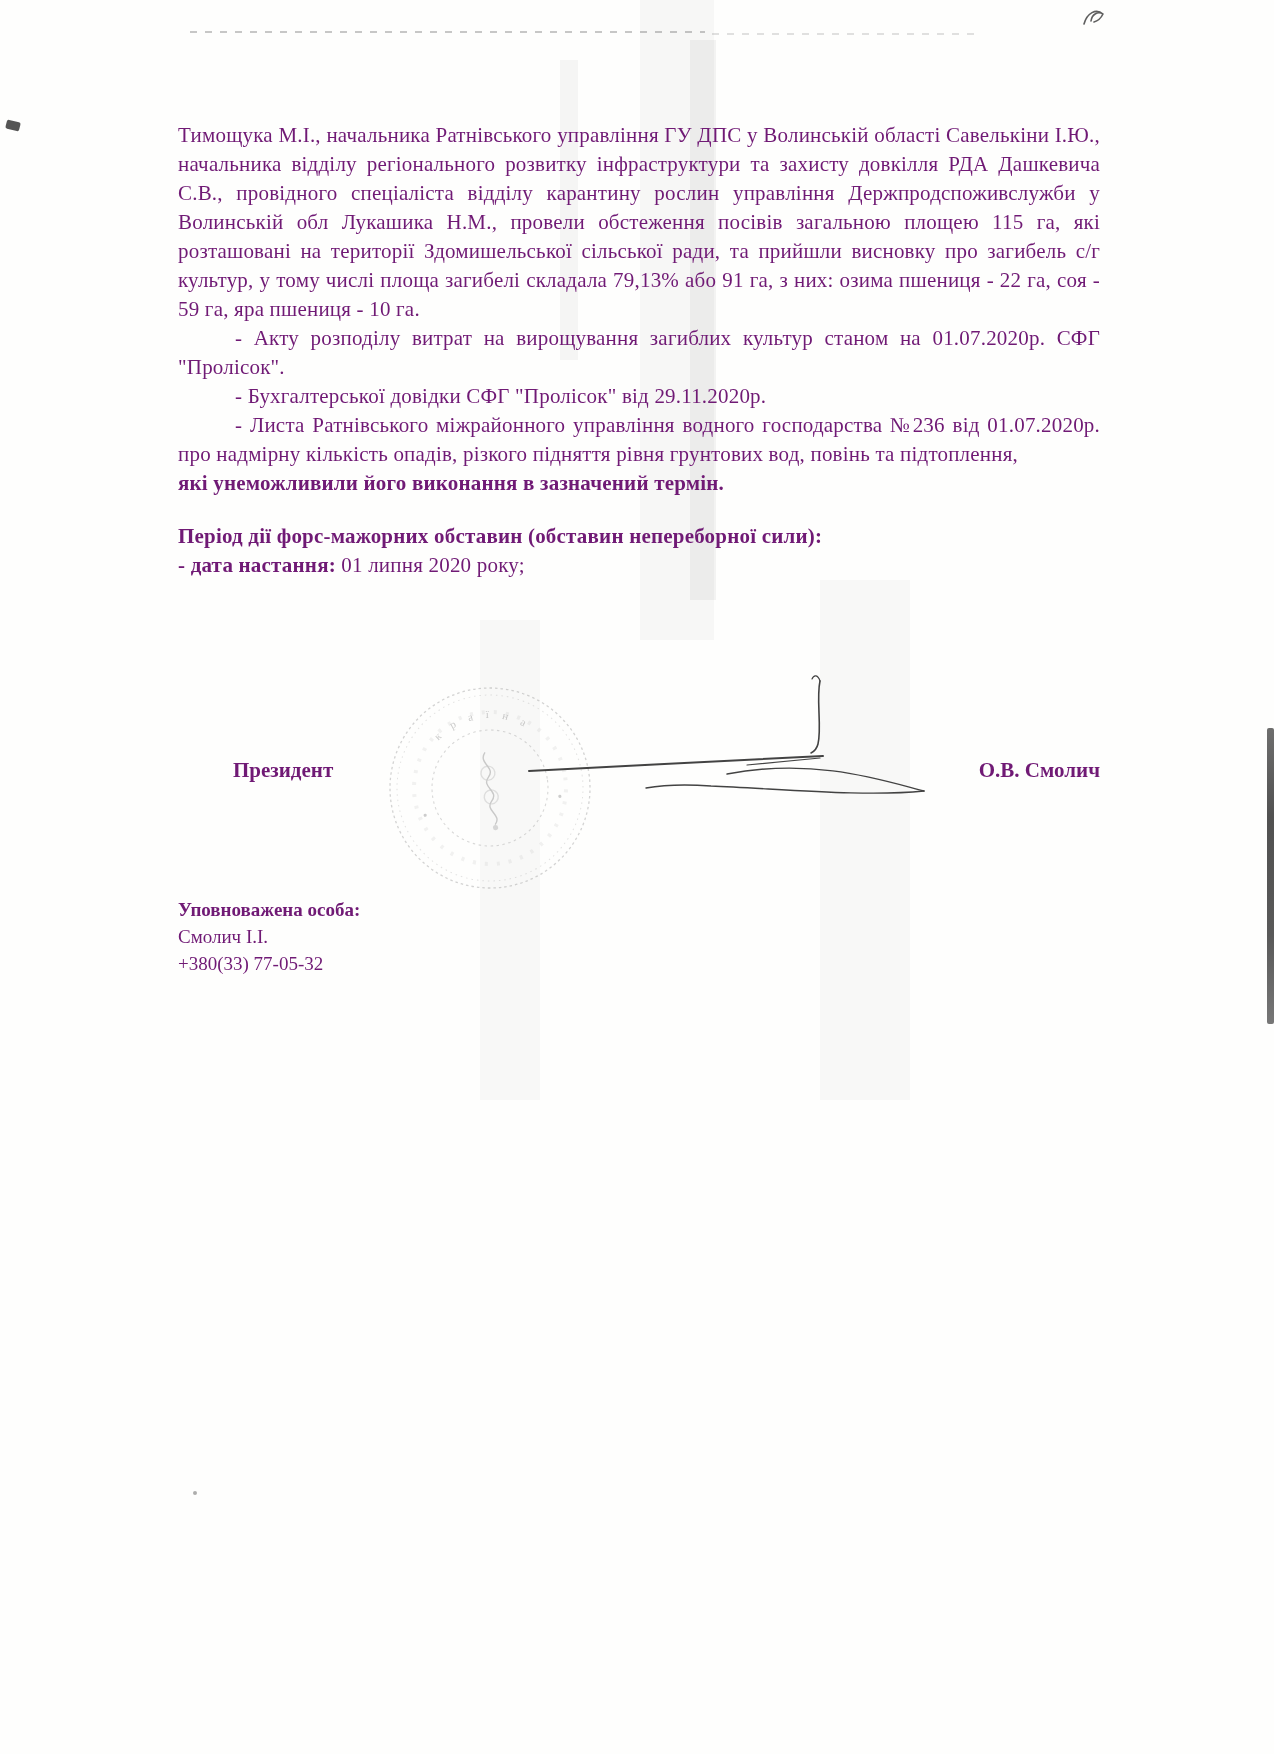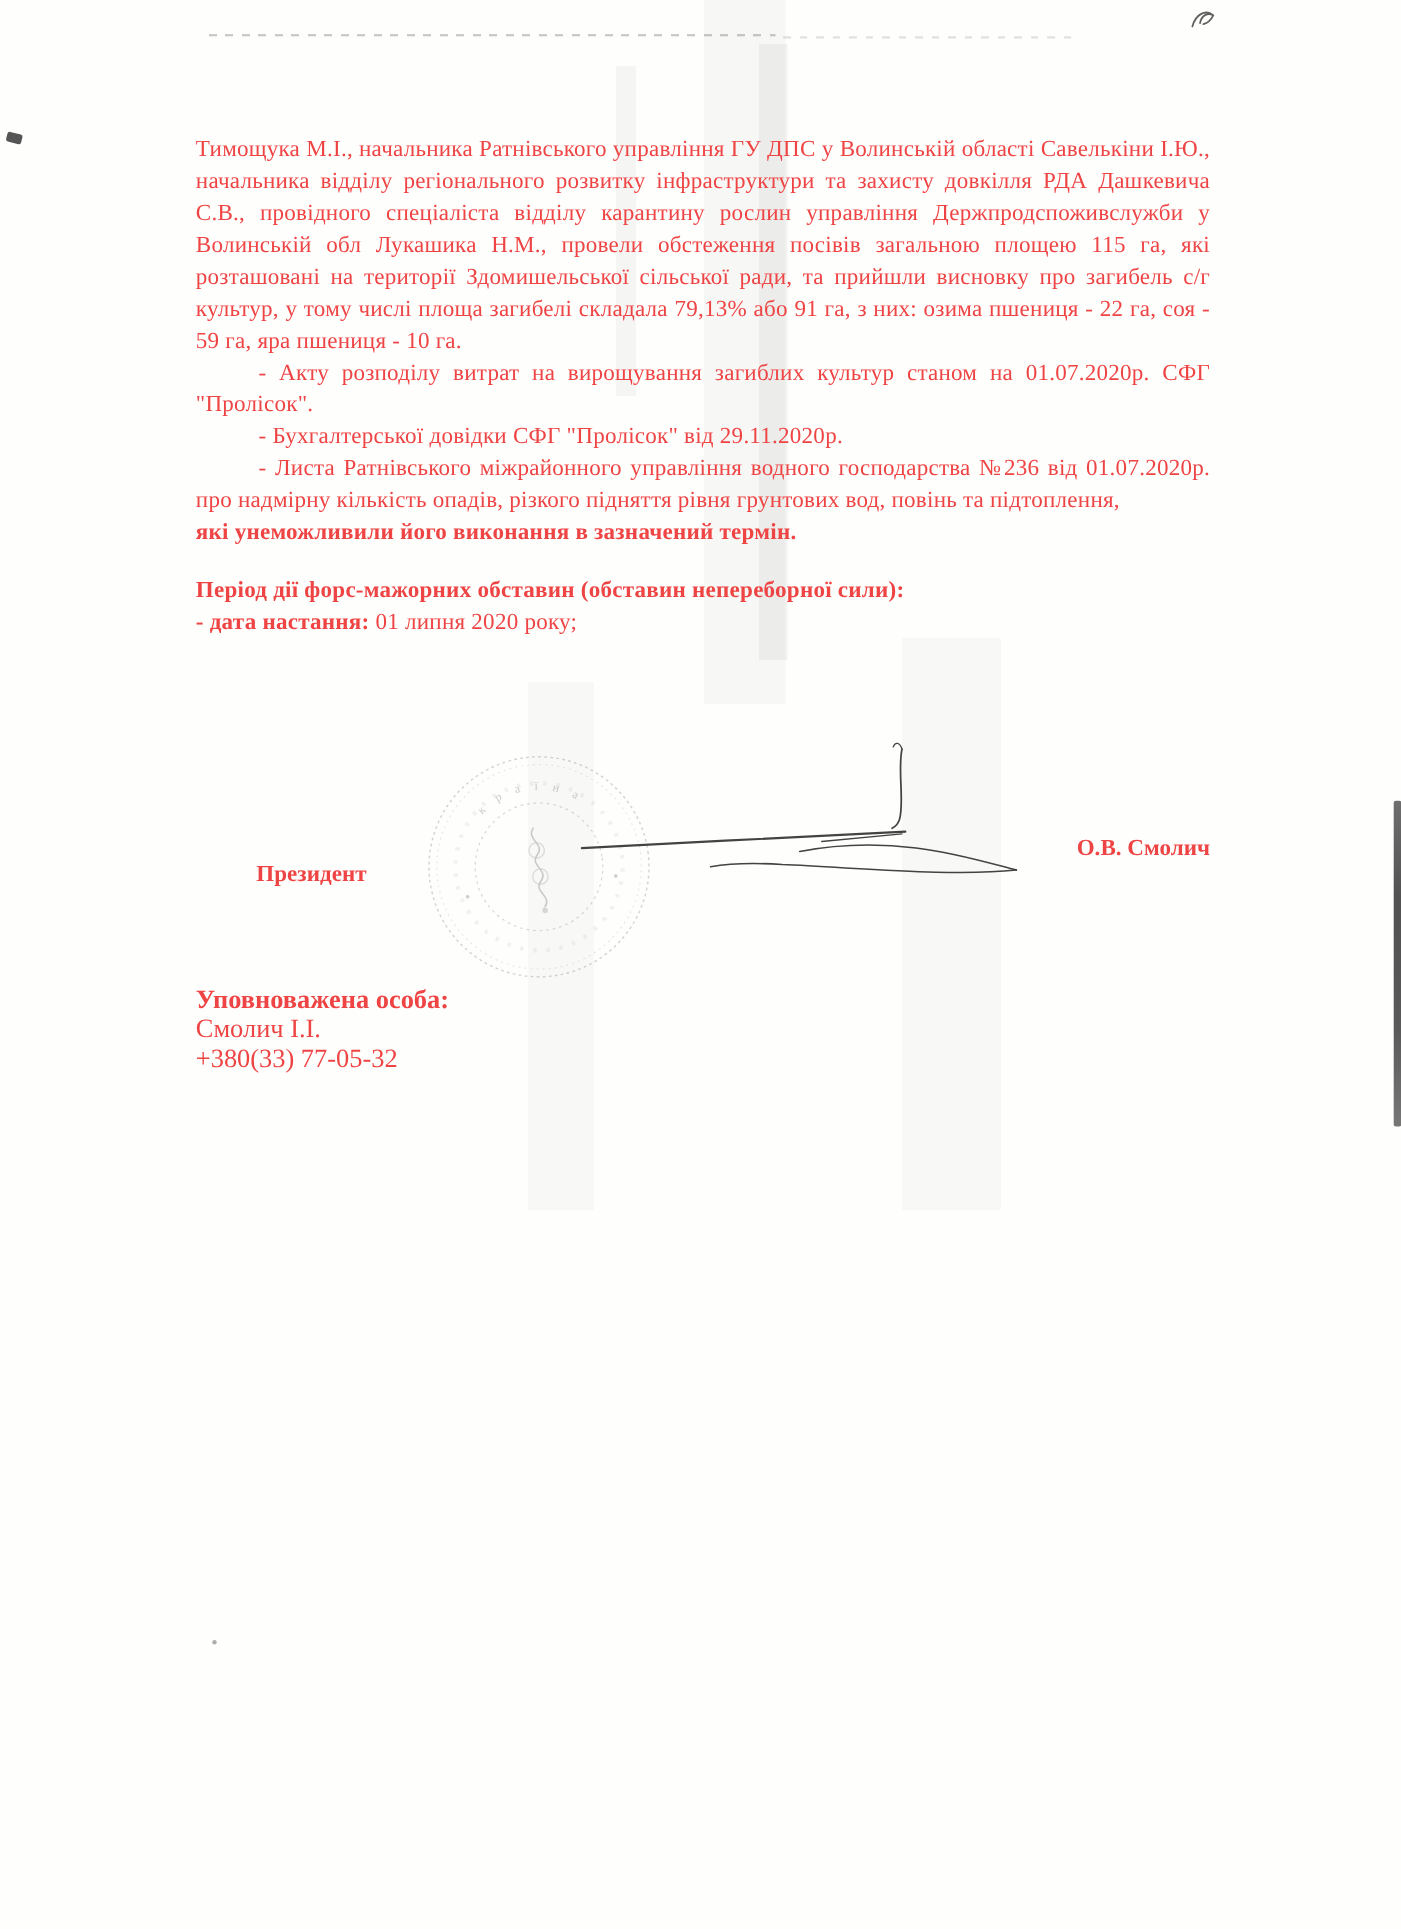--- a/index.html
+++ b/index.html
@@ -2,41 +2,41 @@
 <html><head>
 <meta charset="utf-8">
 <style>
   html,body{margin:0;padding:0;background:#e8e8e8;}
   .page{
     position:relative;
     width:1274px;height:1754px;
     background:#fefefd;
     overflow:hidden;
     font-family:"Liberation Serif","DejaVu Serif",serif;
-    color:#ef4444;
+    color:#701a75;
   }
   .content{
     position:absolute;left:178px;top:121px;width:922px;
     font-size:21px;line-height:29px;letter-spacing:.2px;
     text-align:justify;
   }
   .content p{margin:0;}
   .indent{text-indent:57px;}
   .bold{font-weight:bold;}
   .period-block{margin-top:24px;}
   .period-line b{font-weight:bold;font-family:Liberation Serif, serif;}
   .sig-row{
     position:absolute;left:178px;top:758px;width:922px;
     display:flex;justify-content:space-between;align-items:flex-start;
     font-size:21px;font-weight:bold;
   }
-  .sig-title{margin-left:55px;margin-top:24px;}
+  .sig-title{margin-left:55px;}
   .auth-block{
     position:absolute;left:178px;top:896px;width:400px;
-    font-size:24px;line-height:27px;
+    font-size:19px;line-height:27px;
   }
   .auth-label{font-weight:bold;}
   .stamp{
     position:absolute;left:378px;top:676px;width:224px;height:224px;
     opacity:.55;transform:rotate(-8deg);
   }
   .signature{
     position:absolute;left:515px;top:665px;width:420px;height:140px;
   }
   

